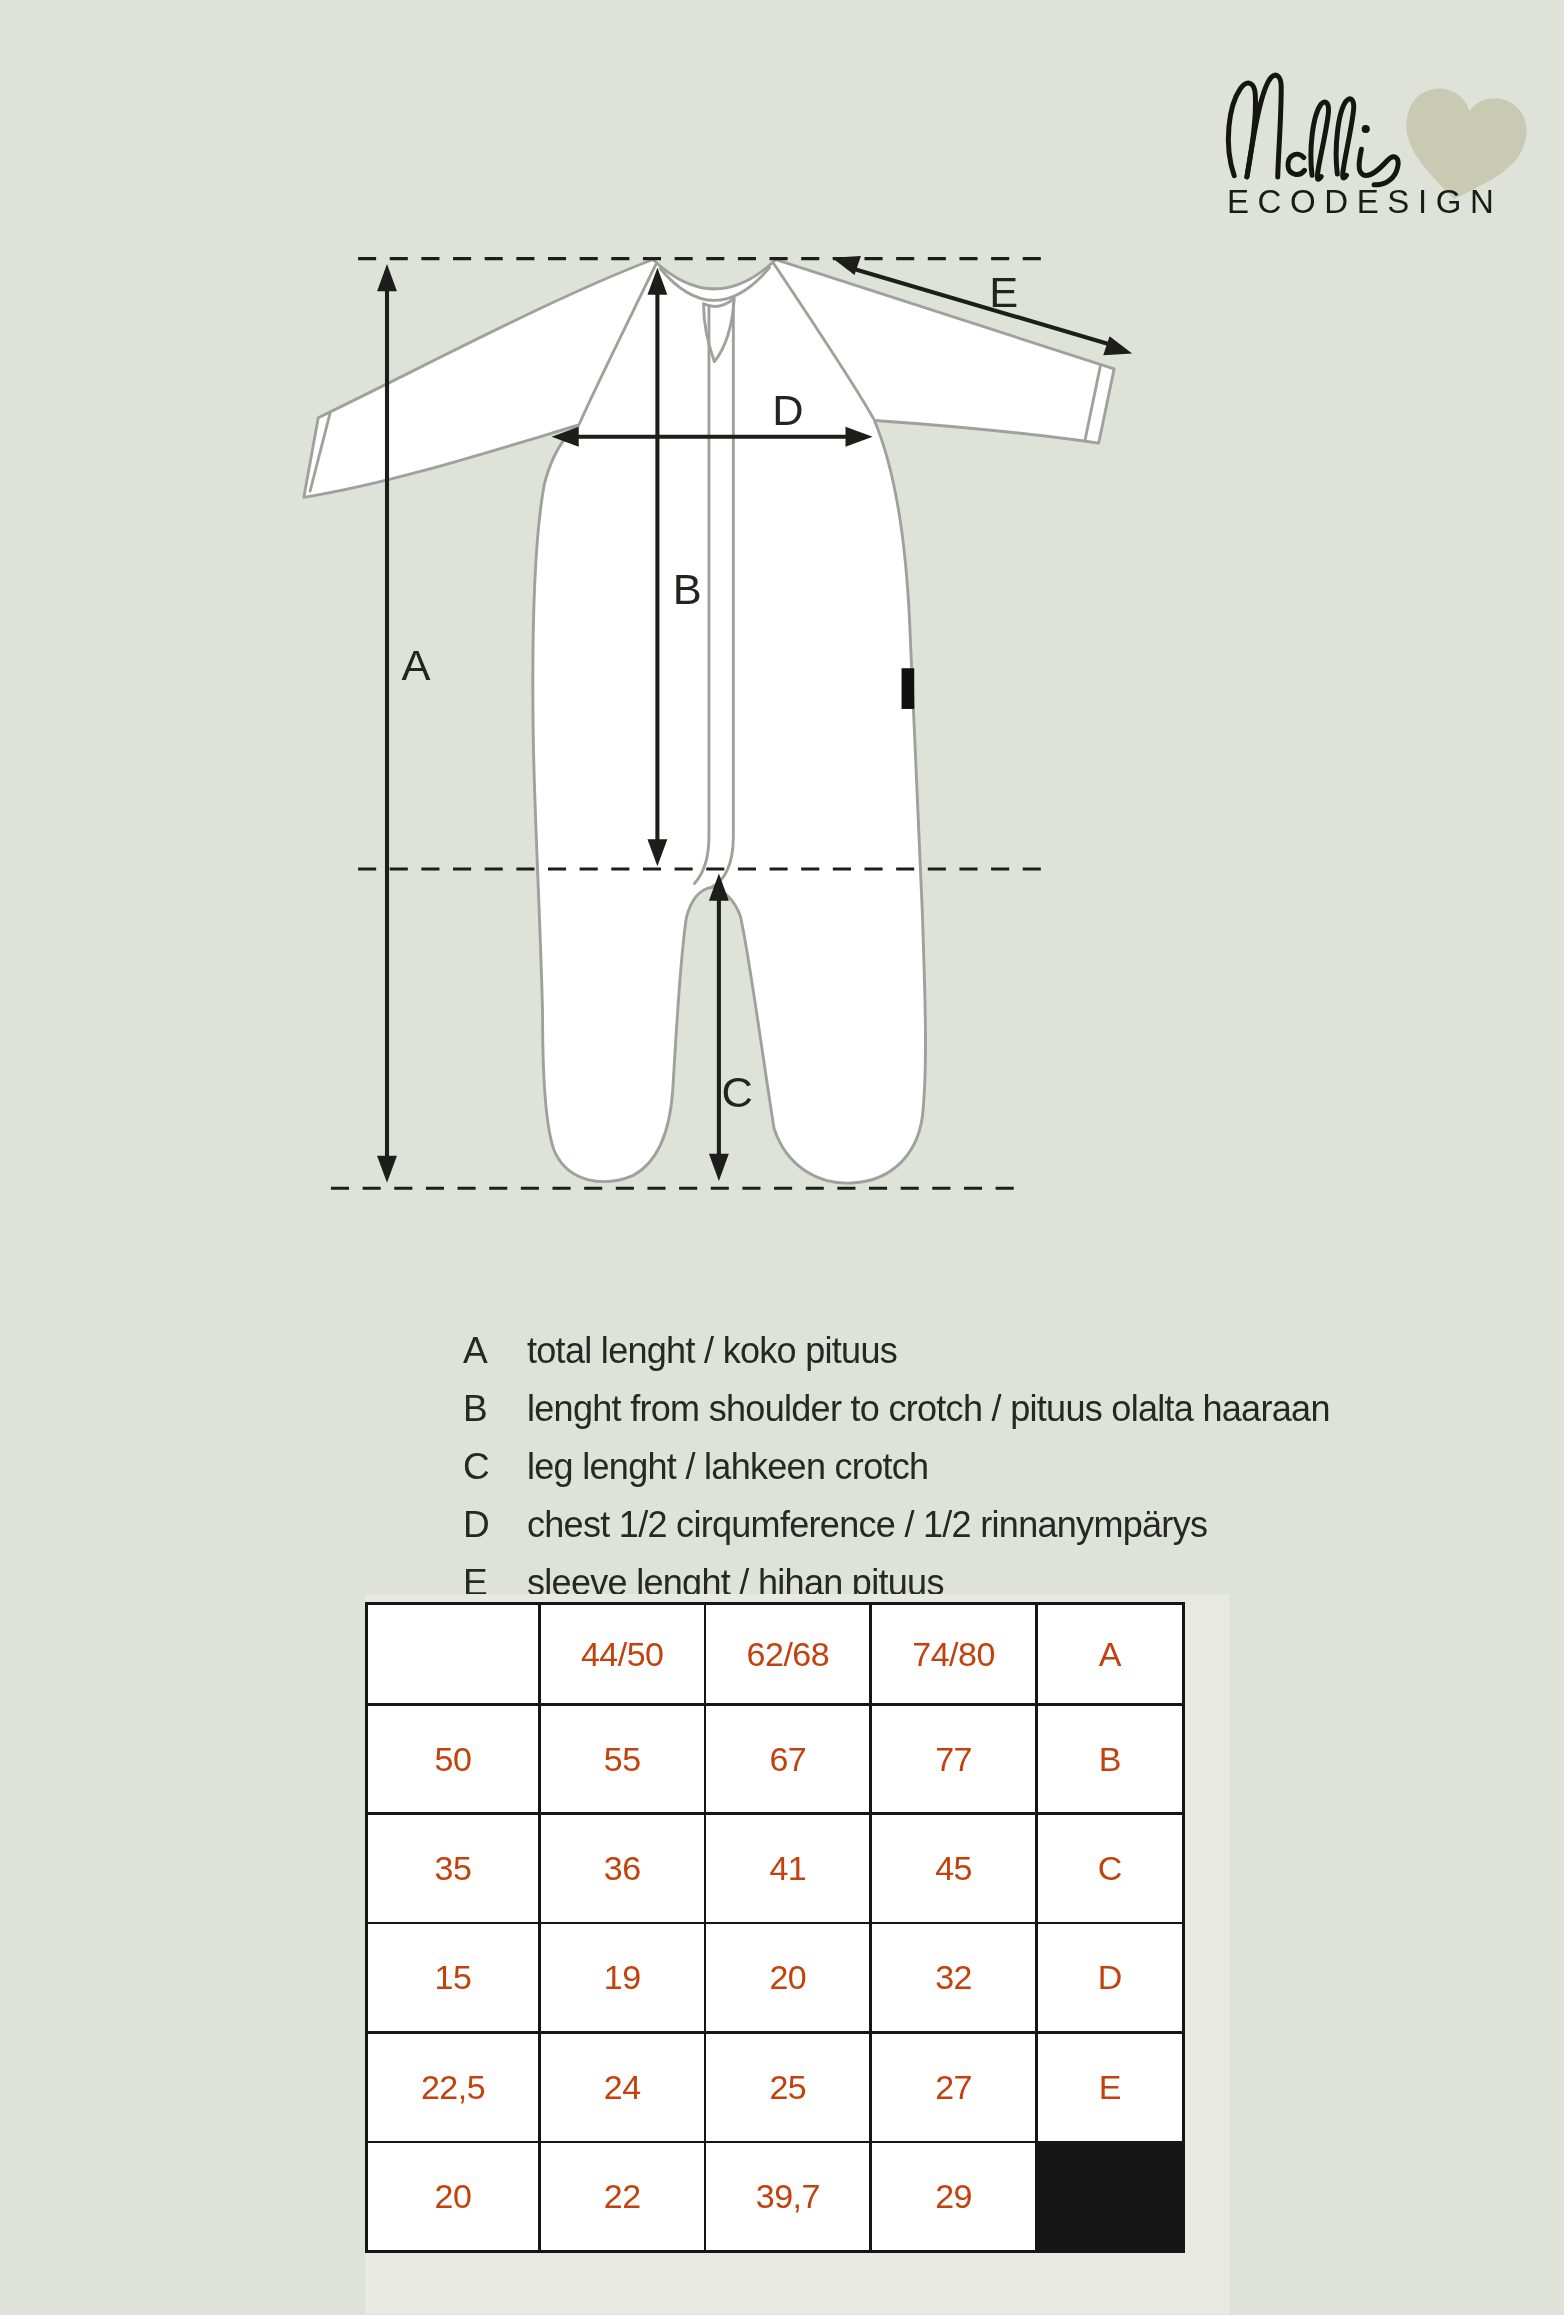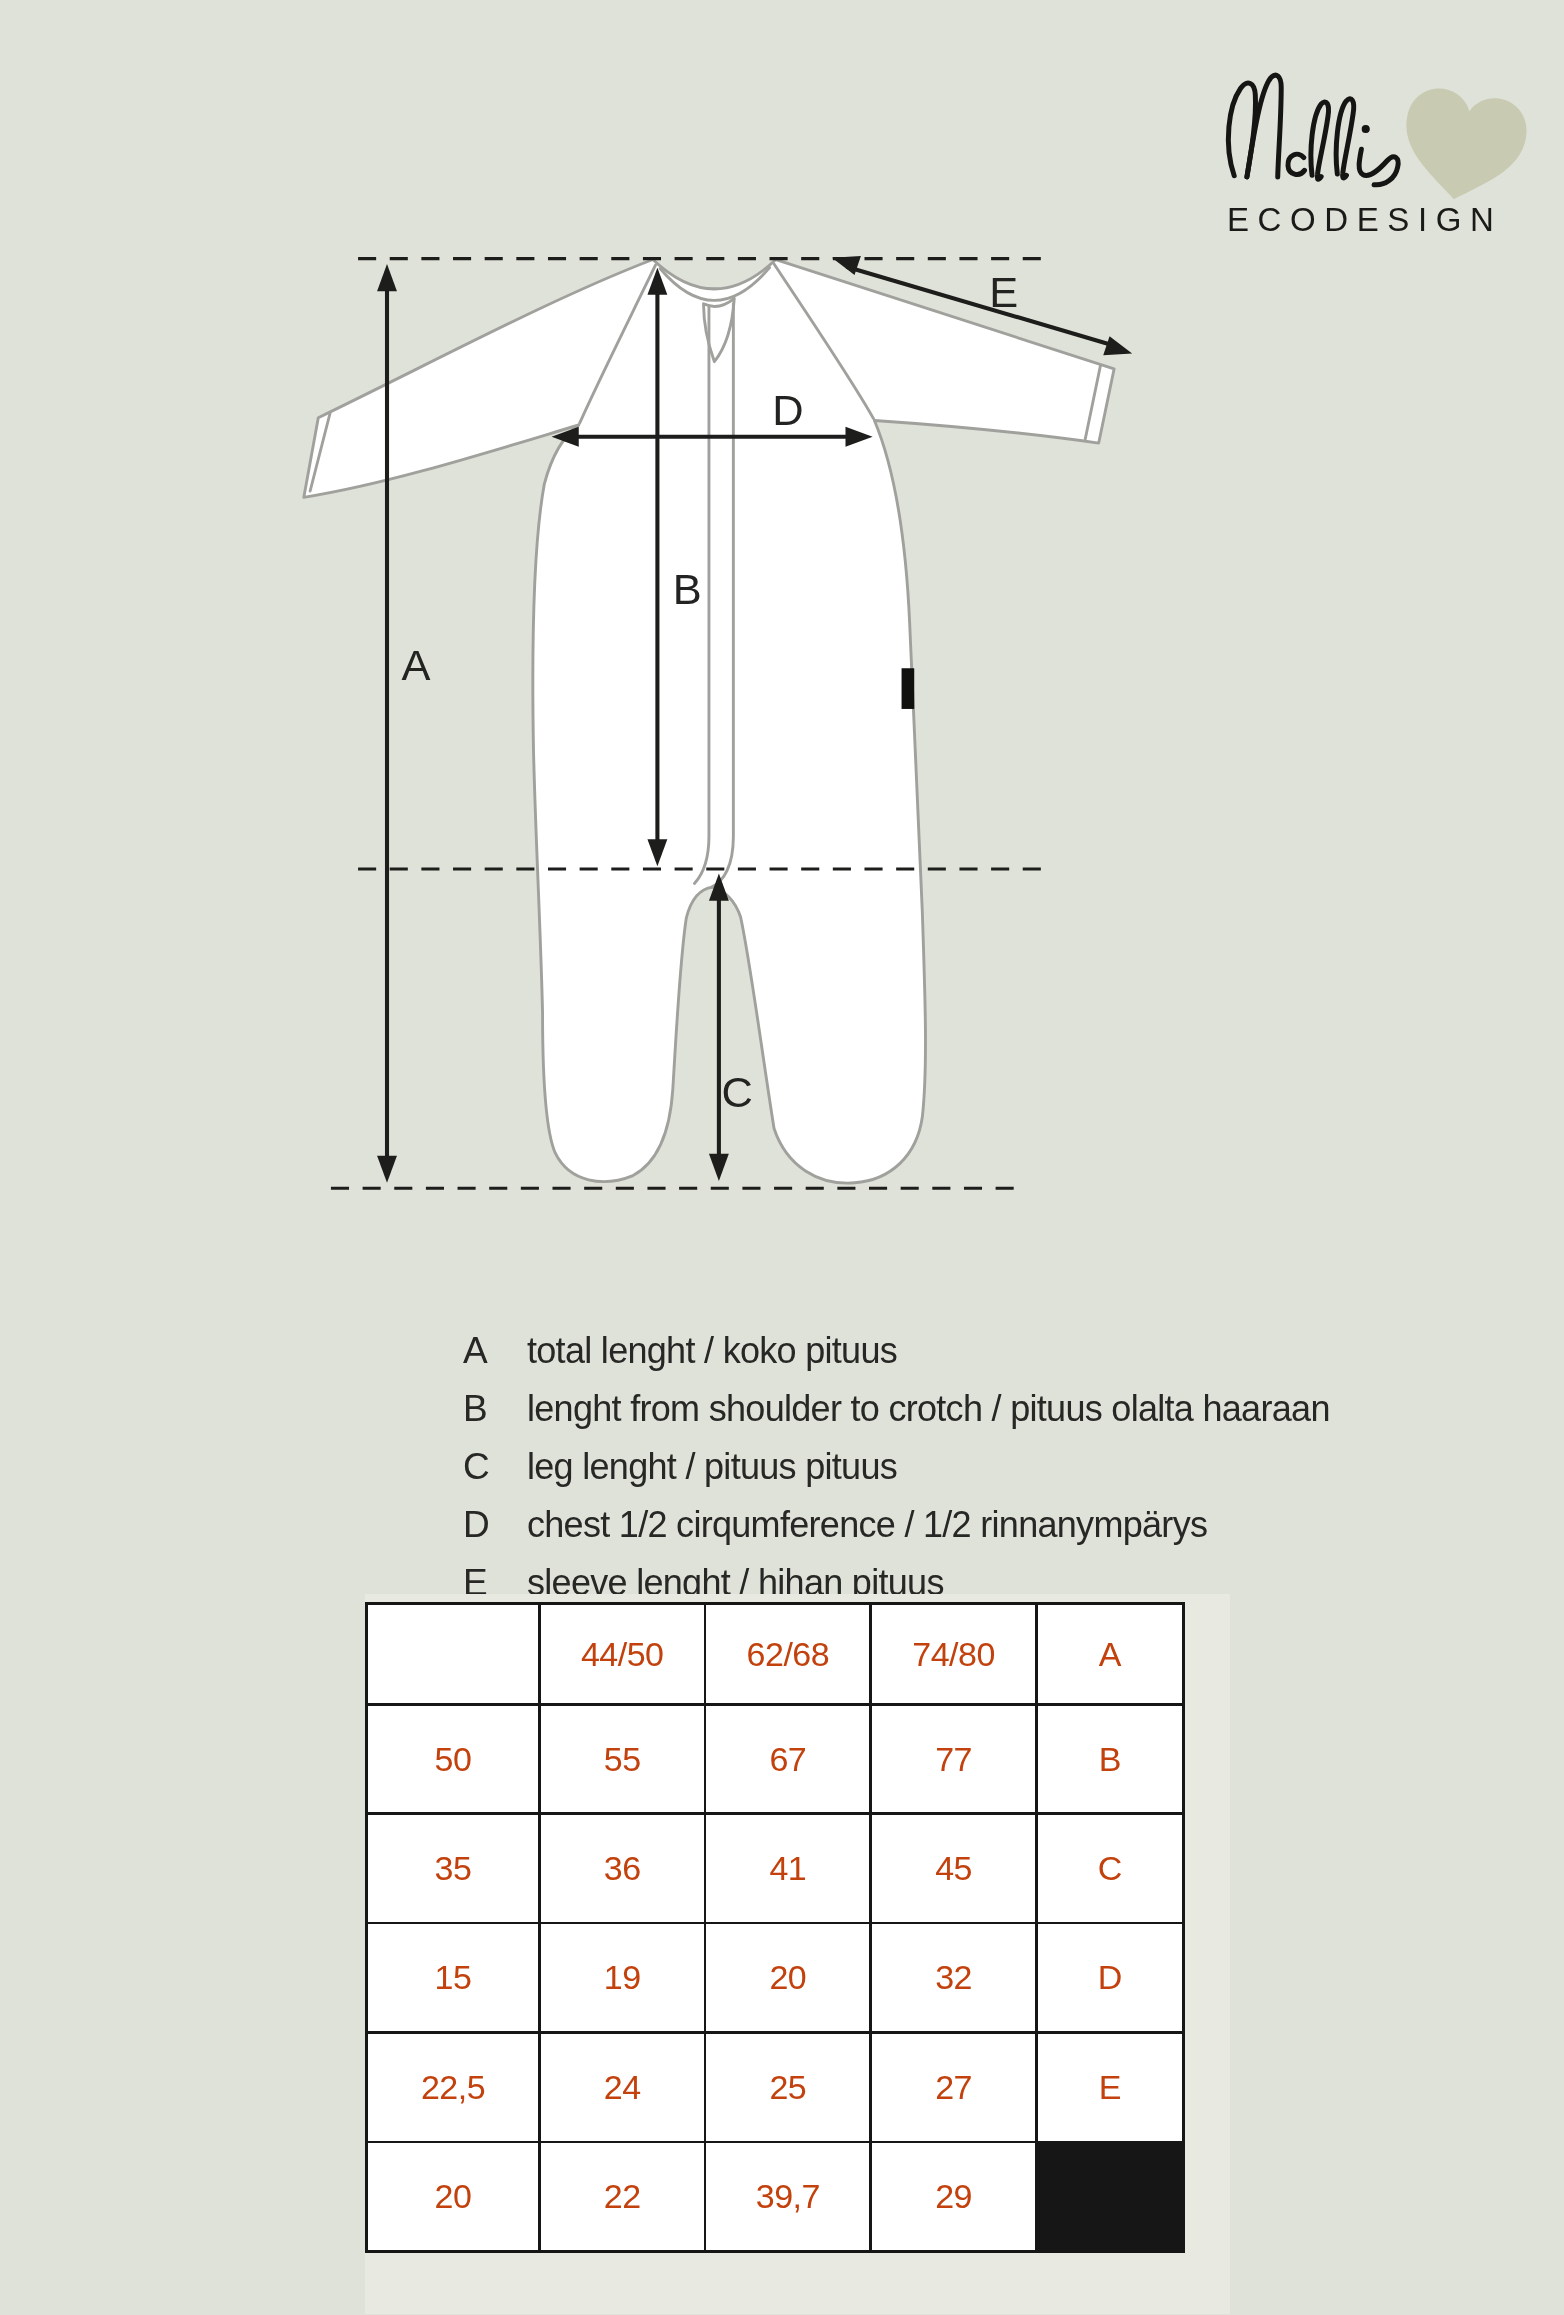--- a/index.html
+++ b/index.html
@@ -6,21 +6,21 @@
   body{
     width:1564px;height:2316px;position:relative;
     background:#dfe2d9;
     font-family:"Liberation Sans", sans-serif;
     color:#232322;
     overflow:hidden;
   }
   
   .logo-svg{position:absolute;left:1203px;top:27px;width:344px;height:217px;}
   .wordmark{
-    position:absolute;left:1227px;top:201px;width:299px;
+    position:absolute;left:1227px;top:183px;width:299px;
     font-size:33px;letter-spacing:8.6px;font-weight:400;color:#1a1a18;
     white-space:nowrap;
   }
   
   .diagram-svg{position:absolute;left:262px;top:217px;width:959px;height:1049px;}
   .measure-label{font-family:"Liberation Sans",sans-serif;font-size:48px;fill:#232322;}
   
   .legend{position:absolute;left:463px;top:1294px;}
   .legend-row{display:flex;align-items:baseline;height:58px;}
   .legend-letter{
@@ -155,21 +155,21 @@
   <div class="legend-row">
     <span class="legend-letter">A</span>
     <span class="legend-text">total lenght / koko pituus</span>
   </div>
   <div class="legend-row">
     <span class="legend-letter">B</span>
     <span class="legend-text">lenght from shoulder to crotch / pituus olalta haaraan</span>
   </div>
   <div class="legend-row">
     <span class="legend-letter">C</span>
-    <span class="legend-text">leg lenght / pituus pituus</span>
+    <span class="legend-text">leg lenght / lahkeen crotch</span>
   </div>
   <div class="legend-row">
     <span class="legend-letter">D</span>
     <span class="legend-text">chest 1/2 cirqumference  /  1/2 rinnanympärys</span>
   </div>
   <div class="legend-row">
     <span class="legend-letter">E</span>
     <span class="legend-text">sleeve lenght / hihan pituus</span>
   </div>
 </div>

